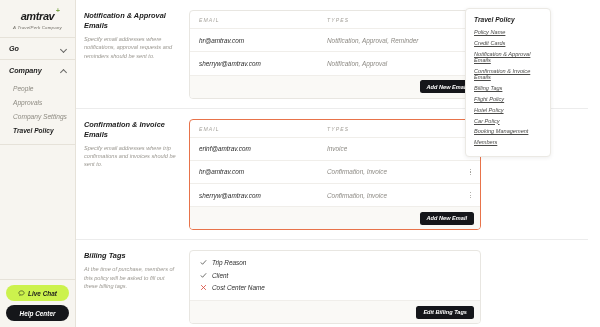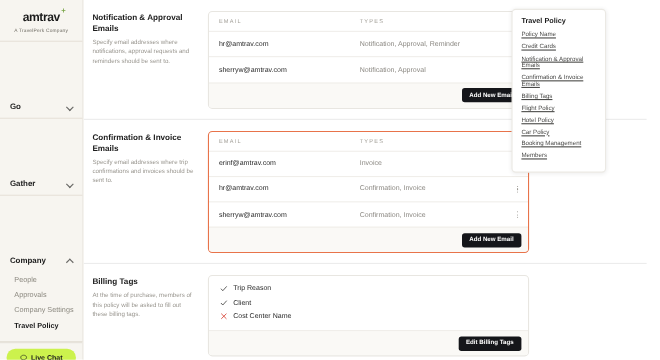--- a/index.html
+++ b/index.html
@@ -2,21 +2,21 @@
 <html><head>
 <meta charset="utf-8">
 <style>
   * { box-sizing: border-box; margin: 0; padding: 0; }
   html, body {
     width: 600px; height: 327px;
     font-family: "Liberation Sans", sans-serif;
     background: #ffffff;
     overflow: hidden;
   }
-  .app { display: flex; width: 588px; height: 327px; position: relative; }
+  .app { display: flex; width: 588px; height: 327px; position: relative; font-style: italic; }
 
   
   .sidebar {
     width: 76px; height: 327px;
     background: #f7f5f0;
     border-right: 1px solid #e6e2d9;
     display: flex; flex-direction: column;
     position: relative;
   }
   .logo-block {
@@ -34,21 +34,20 @@
   }
   .logo-sub {
     font-size: 4.4px; color: #6d6a62; letter-spacing: 0.2px; margin-top: 1px;
   }
   .nav-group { border-bottom: 1px solid #e6e2d9; }
   .nav-head {
     display: flex; align-items: center; justify-content: space-between;
     padding: 6px 8px 6px 9px;
     font-size: 7.2px; font-weight: bold; color: #1b1b1b;
     cursor: pointer;
-    margin-top: 48px;
   }
   .chev { width: 7px; height: 7px; position: relative; opacity: .75; }
   .chev::before {
     content: ""; position: absolute; left: 1px; top: 1.5px;
     width: 4px; height: 4px;
     border-right: 1.1px solid #3a3a38; border-bottom: 1.1px solid #3a3a38;
     transform: rotate(45deg);
   }
   .chev.up::before { transform: rotate(-135deg); top: 3px; }
   .nav-items { padding: 0 0 7px 0; }
@@ -166,26 +165,20 @@
     </div>
 
     <div class="nav-group">
       <div class="nav-head">
         <span>Go</span>
         <span class="chev"></span>
       </div>
     </div>
 
 
-    <div class="nav-group">
-      <div class="nav-head">
-        <span>Gather</span>
-        <span class="chev"></span>
-      </div>
-    </div>
 
     <div class="nav-group">
       <div class="nav-head">
         <span>Company</span>
         <span class="chev up"></span>
       </div>
       <div class="nav-items">
         <div class="nav-item">People</div>
         <div class="nav-item">Approvals</div>
         <div class="nav-item">Company Settings</div>

